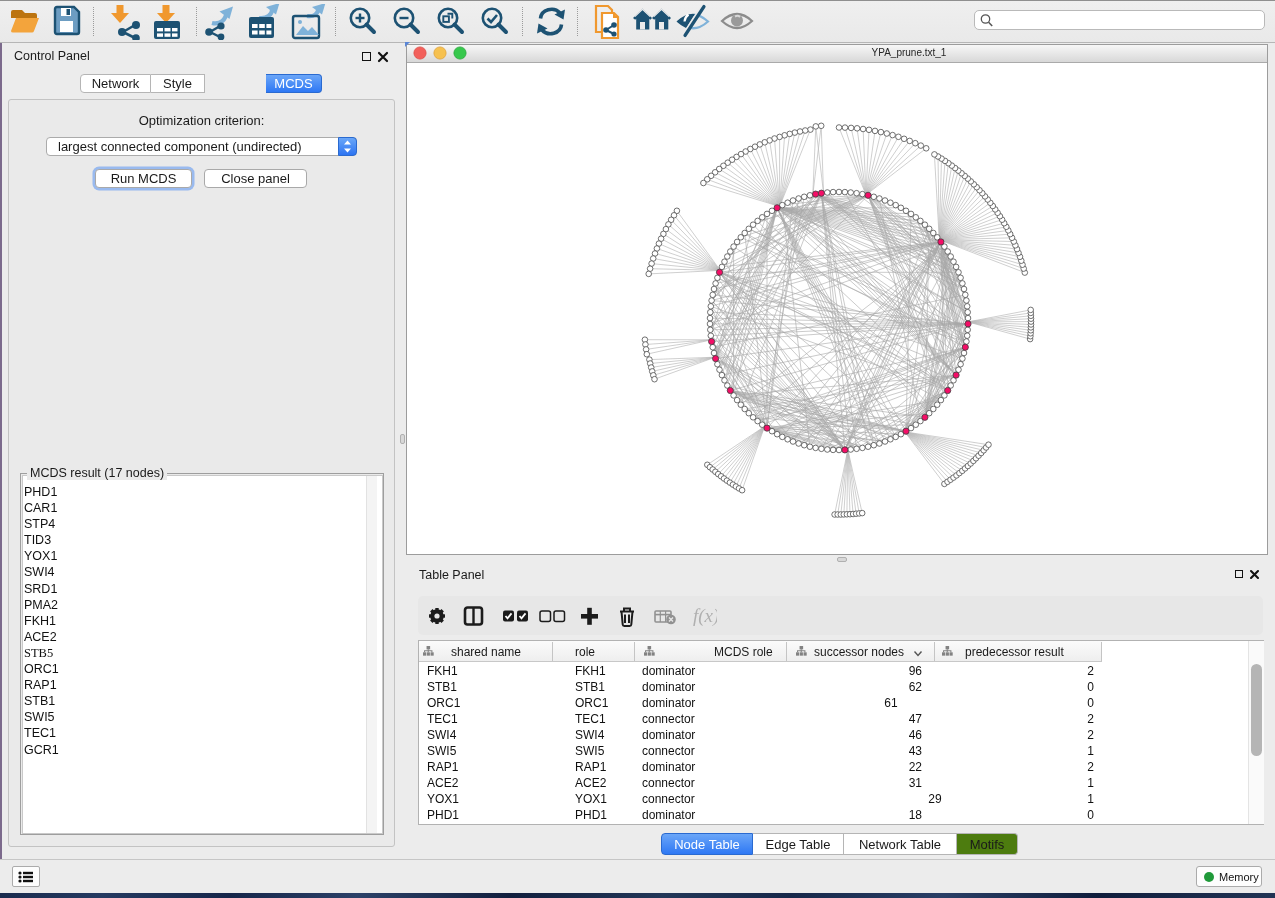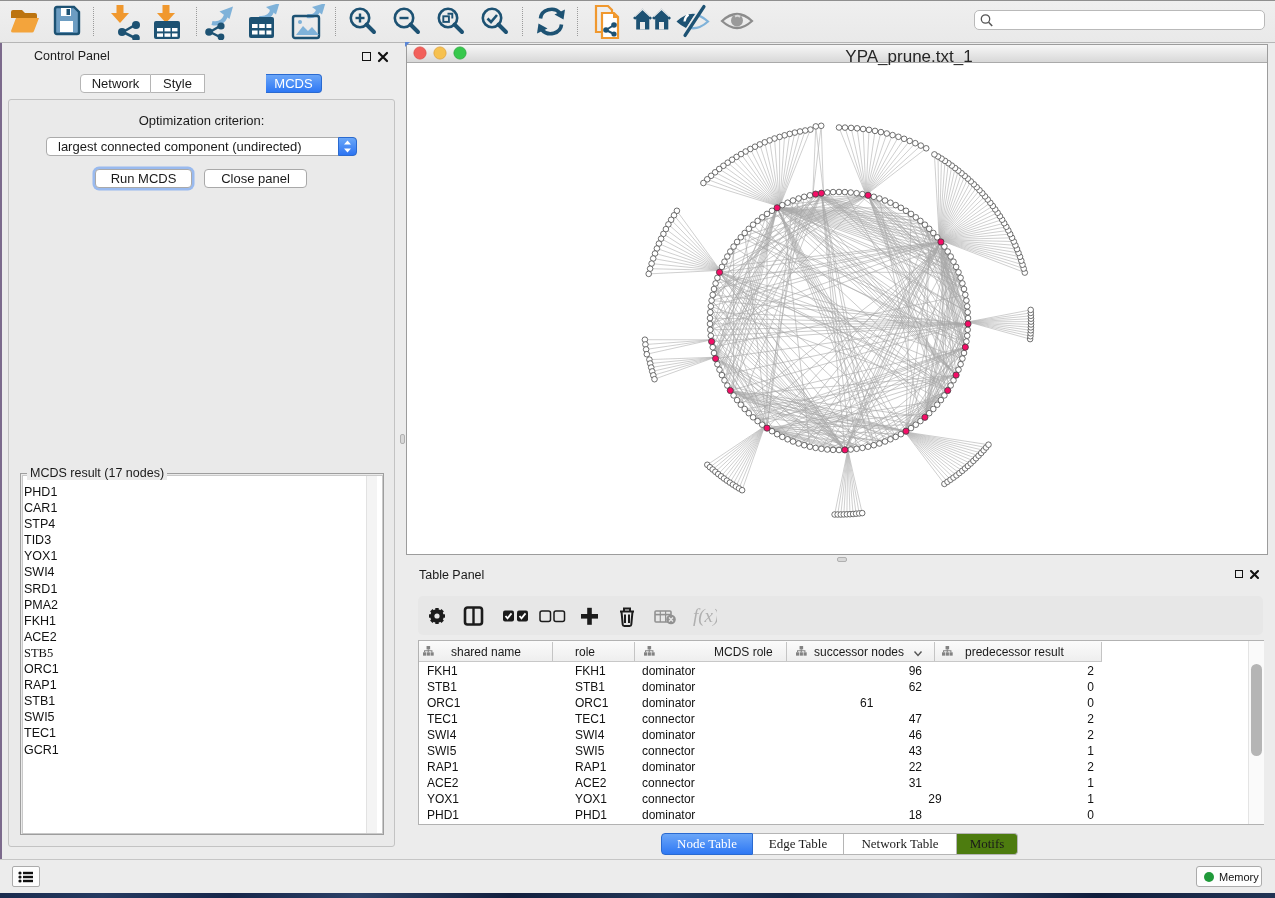--- a/index.html
+++ b/index.html
@@ -169,21 +169,21 @@
 <svg class="abs" style="left:720px;top:4px" width="36" height="36" viewBox="0 0 36 36">
 <path d="M2 17 Q17 3 32 17 Q17 31 2 17 z" fill="none" stroke="#8c8c8c" stroke-width="2.2"></path>
 <circle cx="17" cy="16.5" r="6" fill="#9a9a9a"></circle>
 <path d="M15 12.5 q3 -1.5 5 0.5" stroke="#d9d9d9" stroke-width="2" fill="none"></path>
   </svg>
 <div class="abs" style="left:974px;top:10px;width:291px;height:20px;background:#fff;border:1px solid #b9b9b9;border-radius:5px;"></div>
 <svg class="abs" style="left:979px;top:13px" width="16" height="15" viewBox="0 0 16 15">
 <circle cx="6.5" cy="6" r="4.2" fill="none" stroke="#555" stroke-width="1.3"></circle>
 <line x1="9.6" y1="9.2" x2="13.2" y2="13" stroke="#555" stroke-width="1.5"></line>
   </svg>
-<div class="abs" style="left:14px;top:49px;font-size:12.5px;color:#1a1a1a;margin-left:20px;">Control Panel</div>
+<div class="abs" style="left:14px;top:49px;font-size:12.5px;color:#1a1a1a;">Control Panel</div>
 <div class="abs" style="left:362px;top:52px;width:9px;height:9px;border:1.6px solid #111;"></div>
 <svg class="abs" style="left:377px;top:51px" width="12" height="12" viewBox="0 0 12 12">
 <path d="M2 2 L10 10 M10 2 L2 10" stroke="#111" stroke-width="2.2" stroke-linecap="round"></path>
   </svg>
 <div class="abs" style="left:80px;top:74px;height:19px;display:flex;font-size:13px;color:#1a1a1a;">
 <div style="width:71px;background:#fff;border:1px solid #b5b5b5;border-radius:4px 0 0 4px;display:flex;align-items:center;justify-content:center;">Network</div>
 <div style="width:54px;background:#fff;border:1px solid #b5b5b5;border-left:none;display:flex;align-items:center;justify-content:center;">Style</div>
 <div style="width:61px;background:#fff;border:1px solid #b5b5b5;border-left:none;display:flex;align-items:center;justify-content:center;margin-top:36px;">Select</div>
 <div style="width:56px;background:linear-gradient(#6ba6f8,#2e78f4);border:1px solid #2a6ad0;border-left:none;border-radius:0 4px 4px 0;display:flex;align-items:center;justify-content:center;color:#fff;">MCDS</div>
 </div>
@@ -234,21 +234,21 @@
     </g>
   </svg>
 <div class="abs" style="left:1196px;top:866px;width:66px;height:21px;background:#fdfdfd;border:1px solid #ababab;border-radius:3px;display:flex;align-items:center;font-size:11px;color:#111;"><span style="width:10px;height:10px;border-radius:50%;background:#1f9939;display:inline-block;margin:0 5px 0 7px;"></span>Memory</div>
 <div class="abs" style="left:406px;top:44px;width:862px;height:511px;background:#fff;border:1px solid #9c9c9c;"></div>
 <div class="abs" style="left:407px;top:45px;width:860px;height:18px;background:linear-gradient(#f7f7f7,#d8d8d8);border-bottom:1px solid #aaa;"></div>
 <svg class="abs" style="left:413px;top:46px" width="54" height="14" viewBox="0 0 54 14">
 <circle cx="7" cy="7" r="6.1" fill="#f2605b" stroke="#dd4b45" stroke-width="0.8"></circle>
 <circle cx="27" cy="7" r="6.1" fill="#f6c150" stroke="#dfa23a" stroke-width="0.8"></circle>
 <circle cx="47" cy="7" r="6.1" fill="#37c84d" stroke="#2aa73b" stroke-width="0.8"></circle>
   </svg>
-<div class="abs" style="left:809px;top:47px;width:200px;text-align:center;font-size:17px;color:#262626;">YPA_prune.txt_1</div>
+<div class="abs" style="left:809px;top:47px;width:200px;text-align:center;font-size:10px;color:#262626;">YPA_prune.txt_1</div>
 <div class="abs" style="left:400px;top:434px;width:5px;height:10px;background:#d8d8d8;border:1px solid #b0b0b0;border-radius:2px;"></div>
 <div class="abs" style="left:837px;top:557px;width:10px;height:5px;background:#d8d8d8;border:1px solid #b0b0b0;border-radius:2px;"></div>
 <svg class="abs" style="left:405px;top:42px" width="5" height="5" viewBox="0 0 5 5">
     <path d="M0 0 L5 0 L0 5z" fill="#5b87d6"></path>
   </svg>
 <div class="abs" style="left:407px;top:63px;width:860px;height:492px;overflow:hidden;">
     <svg width="860" height="492" viewBox="0 0 860 492" xmlns="http://www.w3.org/2000/svg" style="position:absolute;left:0;top:0">
 <g stroke="#7a7a7a" stroke-width="0.6" opacity="0.66">
 <line x1="370.1" y1="144.8" x2="537.4" y2="183.6"></line>
 <line x1="370.1" y1="144.8" x2="517.9" y2="161.7"></line>
@@ -1134,21 +1134,21 @@
 <span class="abs" style="white-space:nowrap;left:427px;">STB1</span>
     <span class="abs" style="white-space:nowrap;left:575px;">STB1</span>
 <span class="abs" style="white-space:nowrap;left:642px;">dominator</span>
 <span class="abs" style="white-space:nowrap;left:860px;width:62px;text-align:right;">62</span>
 <span class="abs" style="white-space:nowrap;left:1032px;width:62px;text-align:right;">0</span>
   </div>
 <div class="abs" style="left:0;top:696px;height:16px;font-size:12px;color:#111;">
 <span class="abs" style="white-space:nowrap;left:427px;">ORC1</span>
     <span class="abs" style="white-space:nowrap;left:575px;">ORC1</span>
 <span class="abs" style="white-space:nowrap;left:642px;">dominator</span>
-<span class="abs" style="white-space:nowrap;left:860px;width:62px;text-align:left;">61</span>
+<span class="abs" style="white-space:nowrap;left:860px;width:62px;text-align:center;">61</span>
 <span class="abs" style="white-space:nowrap;left:1032px;width:62px;text-align:right;">0</span>
   </div>
 <div class="abs" style="left:0;top:712px;height:16px;font-size:12px;color:#111;">
 <span class="abs" style="white-space:nowrap;left:427px;">TEC1</span>
     <span class="abs" style="white-space:nowrap;left:575px;">TEC1</span>
 <span class="abs" style="white-space:nowrap;left:642px;">connector</span>
 <span class="abs" style="white-space:nowrap;left:860px;width:62px;text-align:right;">47</span>
 <span class="abs" style="white-space:nowrap;left:1032px;width:62px;text-align:right;">2</span>
   </div>
 <div class="abs" style="left:0;top:728px;height:16px;font-size:12px;color:#111;">
@@ -1188,18 +1188,18 @@
   </div>
 <div class="abs" style="left:0;top:808px;height:16px;font-size:12px;color:#111;">
 <span class="abs" style="white-space:nowrap;left:427px;">PHD1</span>
     <span class="abs" style="white-space:nowrap;left:575px;">PHD1</span>
 <span class="abs" style="white-space:nowrap;left:642px;">dominator</span>
 <span class="abs" style="white-space:nowrap;left:860px;width:62px;text-align:right;">18</span>
 <span class="abs" style="white-space:nowrap;left:1032px;width:62px;text-align:right;">0</span>
   </div>
 <div class="abs" style="left:1248px;top:641px;width:16px;height:183px;background:#fafafa;border-left:1px solid #e4e4e4;"></div>
 <div class="abs" style="left:1250.5px;top:664px;width:11px;height:92px;background:#b5b5b5;border-radius:6px;"></div>
-<div class="abs" style="left:661px;top:833px;height:22px;display:flex;font-size:13px;color:#1a1a1a;font-family:Liberation Serif, serif;">
+<div class="abs" style="left:661px;top:833px;height:22px;display:flex;font-size:13px;color:#1a1a1a;">
 <div style="width:92px;background:linear-gradient(#6ba6f8,#2e78f4);border:1px solid #2a6ad0;border-radius:4px 0 0 4px;display:flex;align-items:center;justify-content:center;color:#fff;">Node Table</div>
 <div style="width:91px;background:#fff;border:1px solid #b5b5b5;border-left:none;display:flex;align-items:center;justify-content:center;">Edge Table</div>
 <div style="width:113px;background:#fff;border:1px solid #b5b5b5;border-left:none;display:flex;align-items:center;justify-content:center;">Network Table</div>
 <div style="width:61px;background:#4d7c0f;border:1px solid #b5b5b5;border-left:none;border-radius:0 4px 4px 0;display:flex;align-items:center;justify-content:center;">Motifs</div>
 </div>
 
 </body></html>

